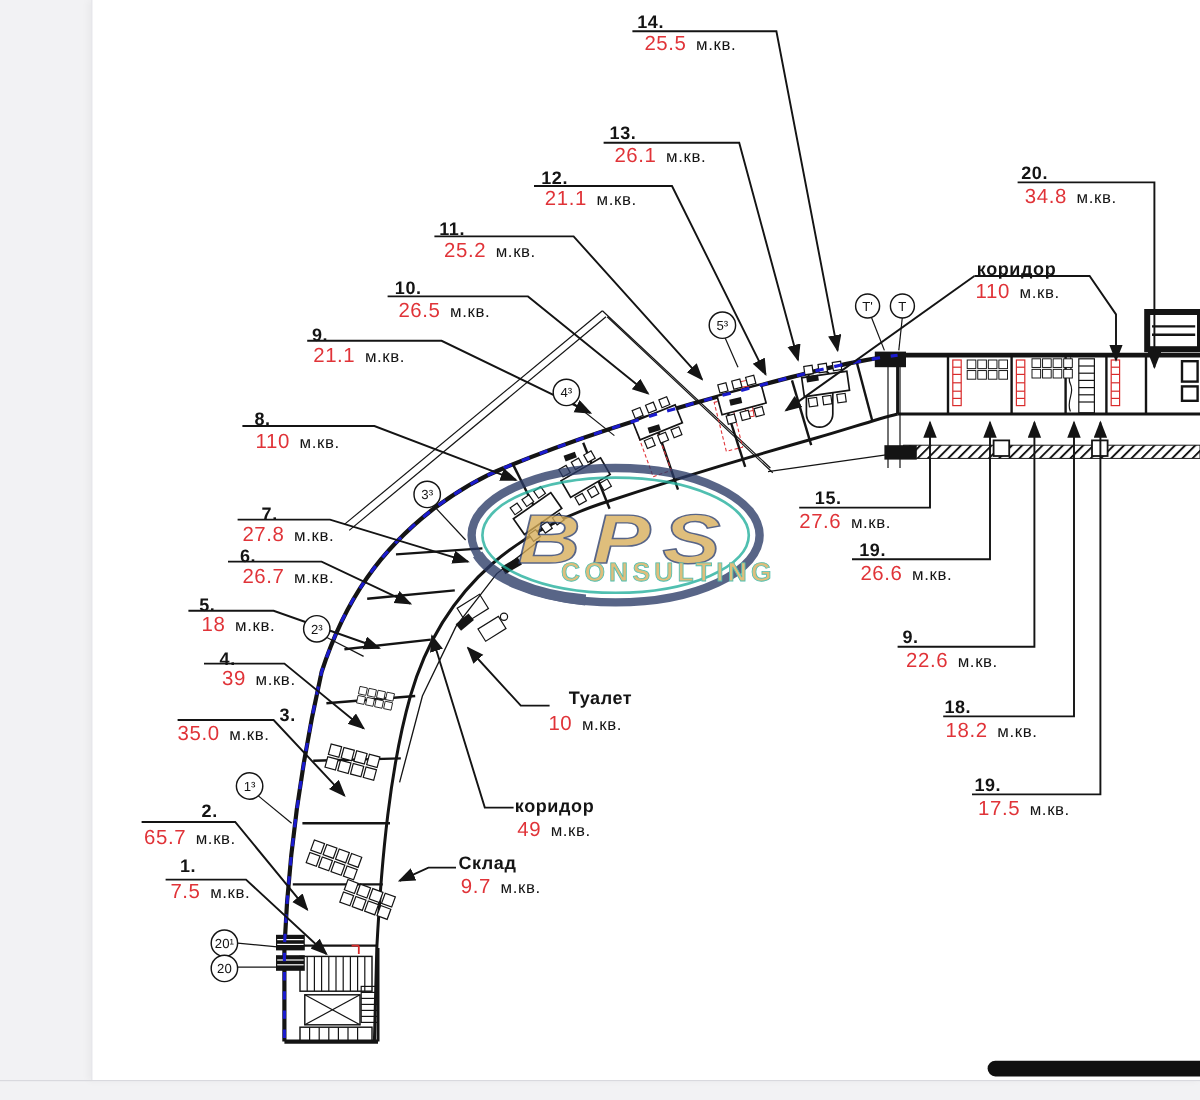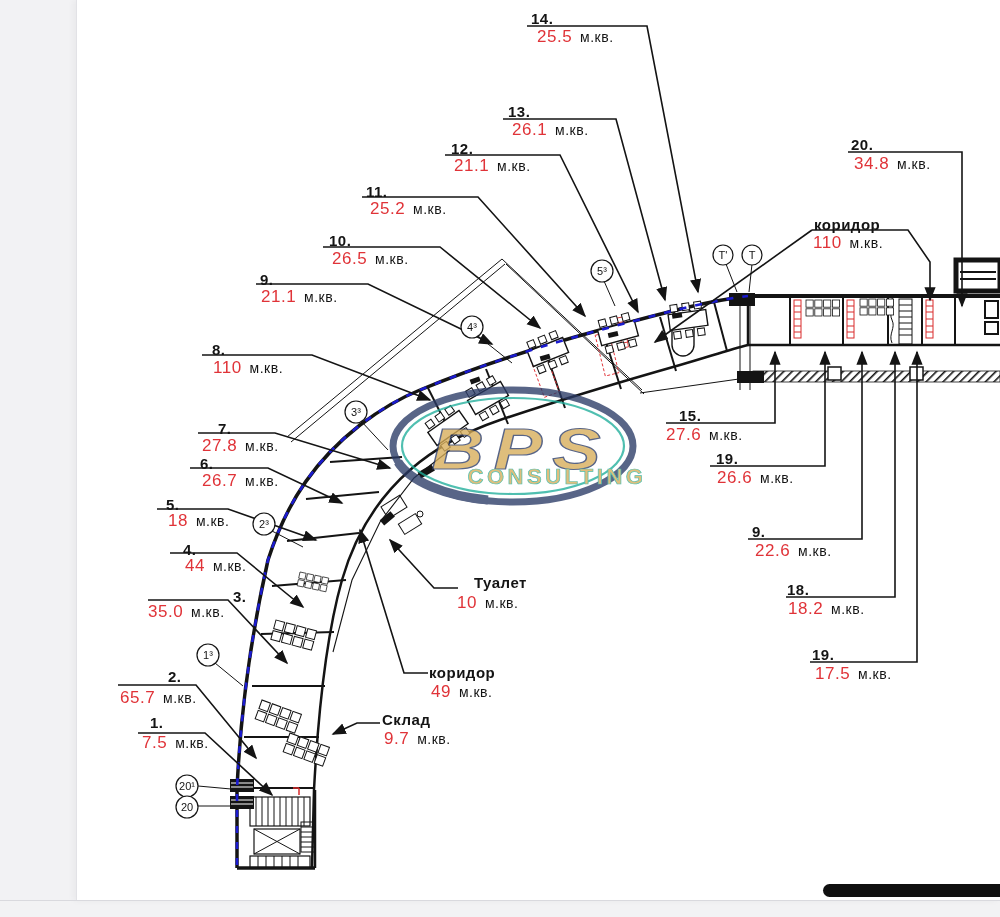--- a/index.html
+++ b/index.html
@@ -294,21 +294,21 @@
   </svg>
 
   <div class="labels">
     <div class="num" style="left:150px;top:714px">1.</div>
     <div class="ar" style="left:142px;top:733px"><span class="val">7.5</span><span class="un">м.кв.</span></div>
     <div class="num" style="left:168px;top:668px">2.</div>
     <div class="ar" style="left:120px;top:688px"><span class="val">65.7</span><span class="un">м.кв.</span></div>
     <div class="num" style="left:233px;top:588px">3.</div>
     <div class="ar" style="left:148px;top:602px"><span class="val">35.0</span><span class="un">м.кв.</span></div>
     <div class="num" style="left:183px;top:541px">4.</div>
-    <div class="ar" style="left:185px;top:556px"><span class="val">44</span><span class="un">м.кв.</span></div>
+    <div class="ar" style="left:185px;top:556px"><span class="val">39</span><span class="un">м.кв.</span></div>
     <div class="num" style="left:166px;top:496px">5.</div>
     <div class="ar" style="left:168px;top:511px"><span class="val">18</span><span class="un">м.кв.</span></div>
     <div class="num" style="left:200px;top:455px">6.</div>
     <div class="ar" style="left:202px;top:471px"><span class="val">26.7</span><span class="un">м.кв.</span></div>
     <div class="num" style="left:218px;top:420px">7.</div>
     <div class="ar" style="left:202px;top:436px"><span class="val">27.8</span><span class="un">м.кв.</span></div>
     <div class="num" style="left:212px;top:341px">8.</div>
     <div class="ar" style="left:213px;top:358px"><span class="val">110</span><span class="un">м.кв.</span></div>
     <div class="num" style="left:260px;top:271px">9.</div>
     <div class="ar" style="left:261px;top:287px"><span class="val">21.1</span><span class="un">м.кв.</span></div>

